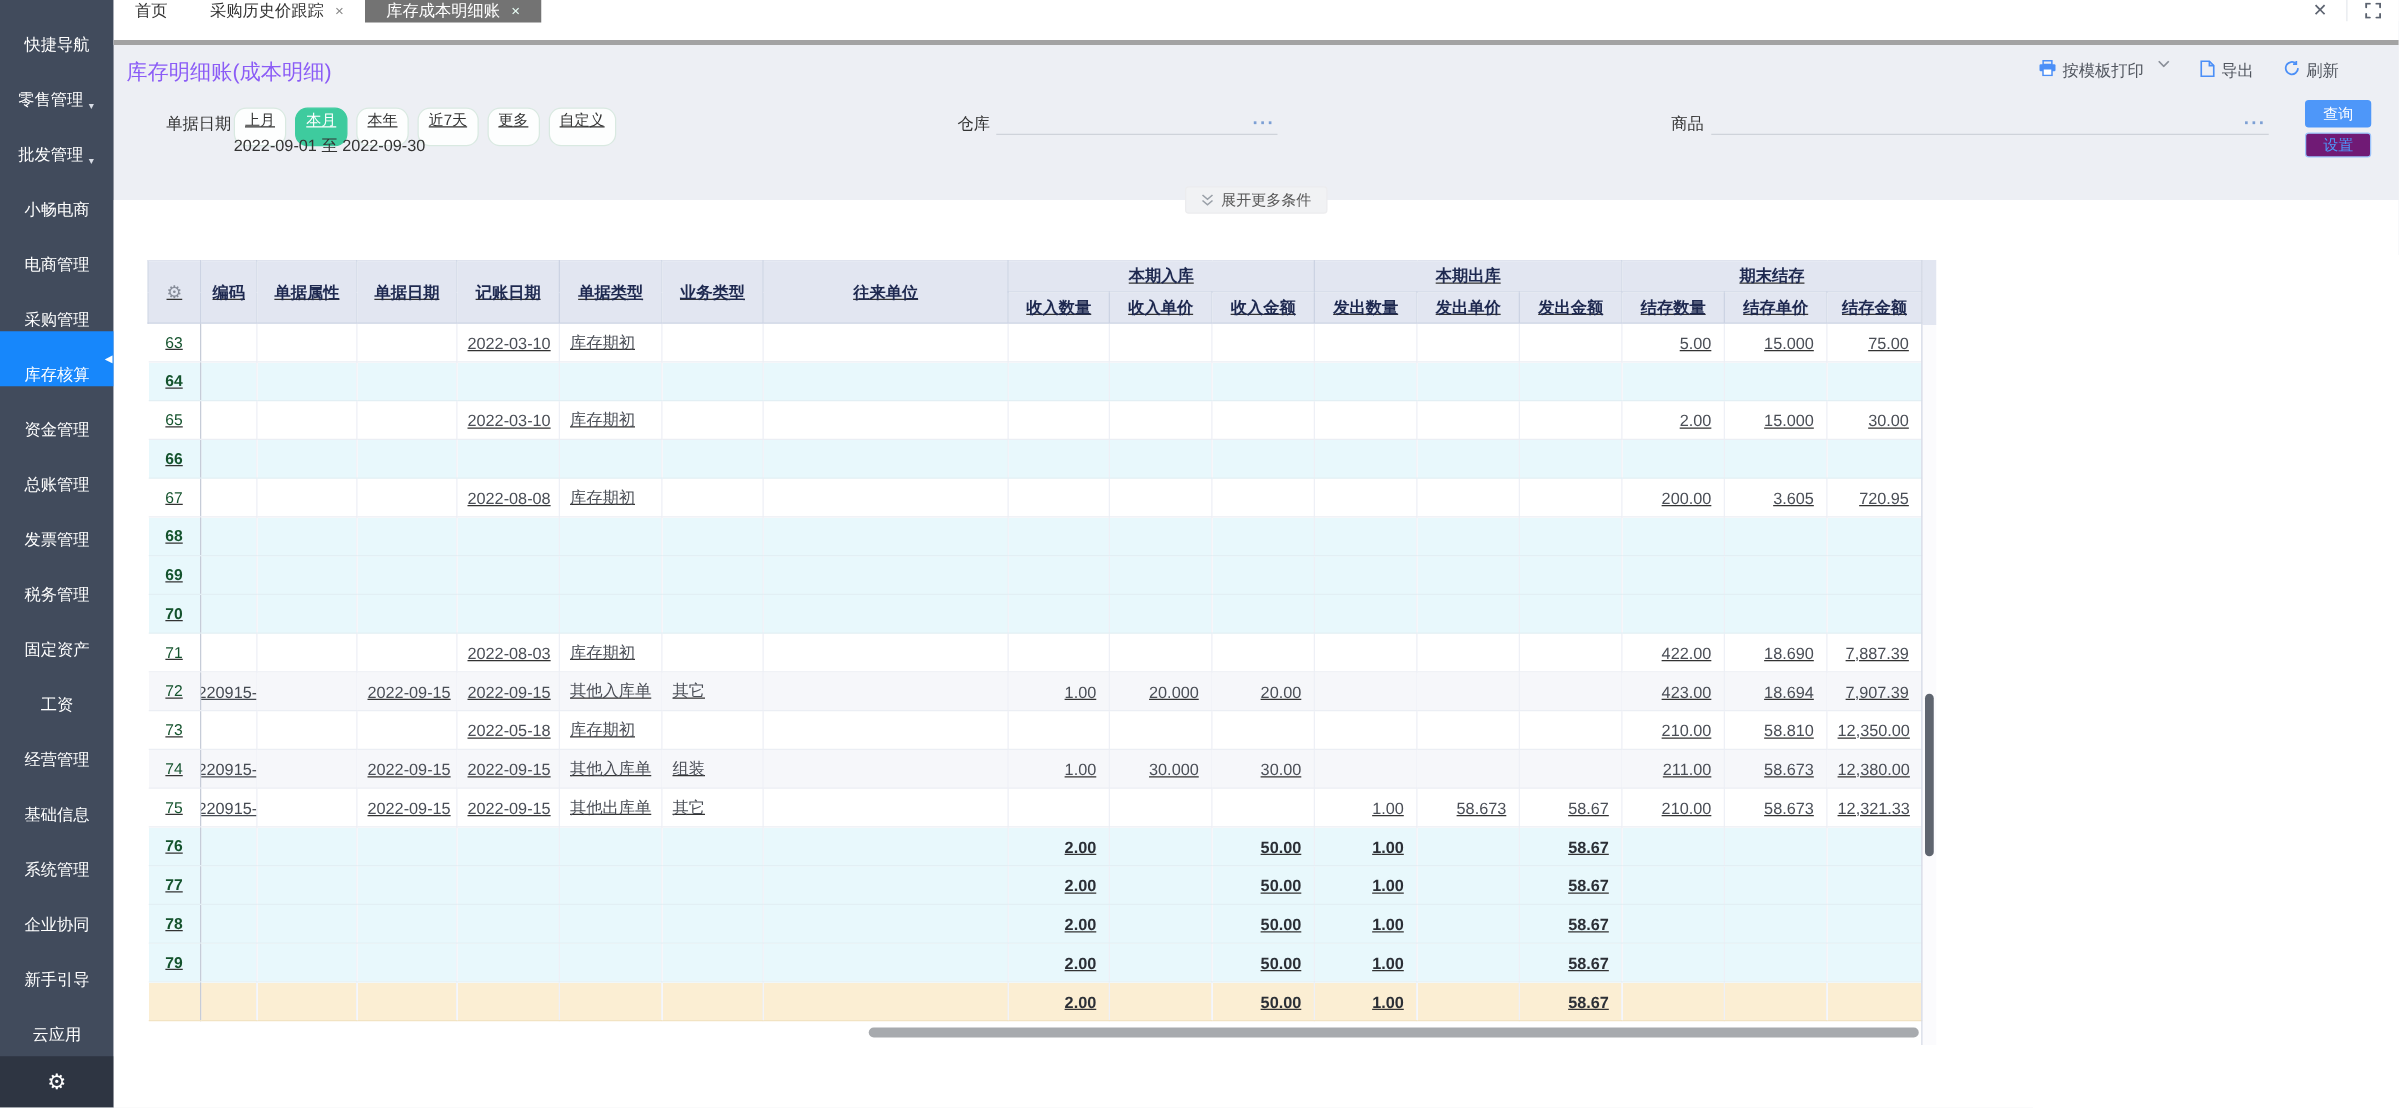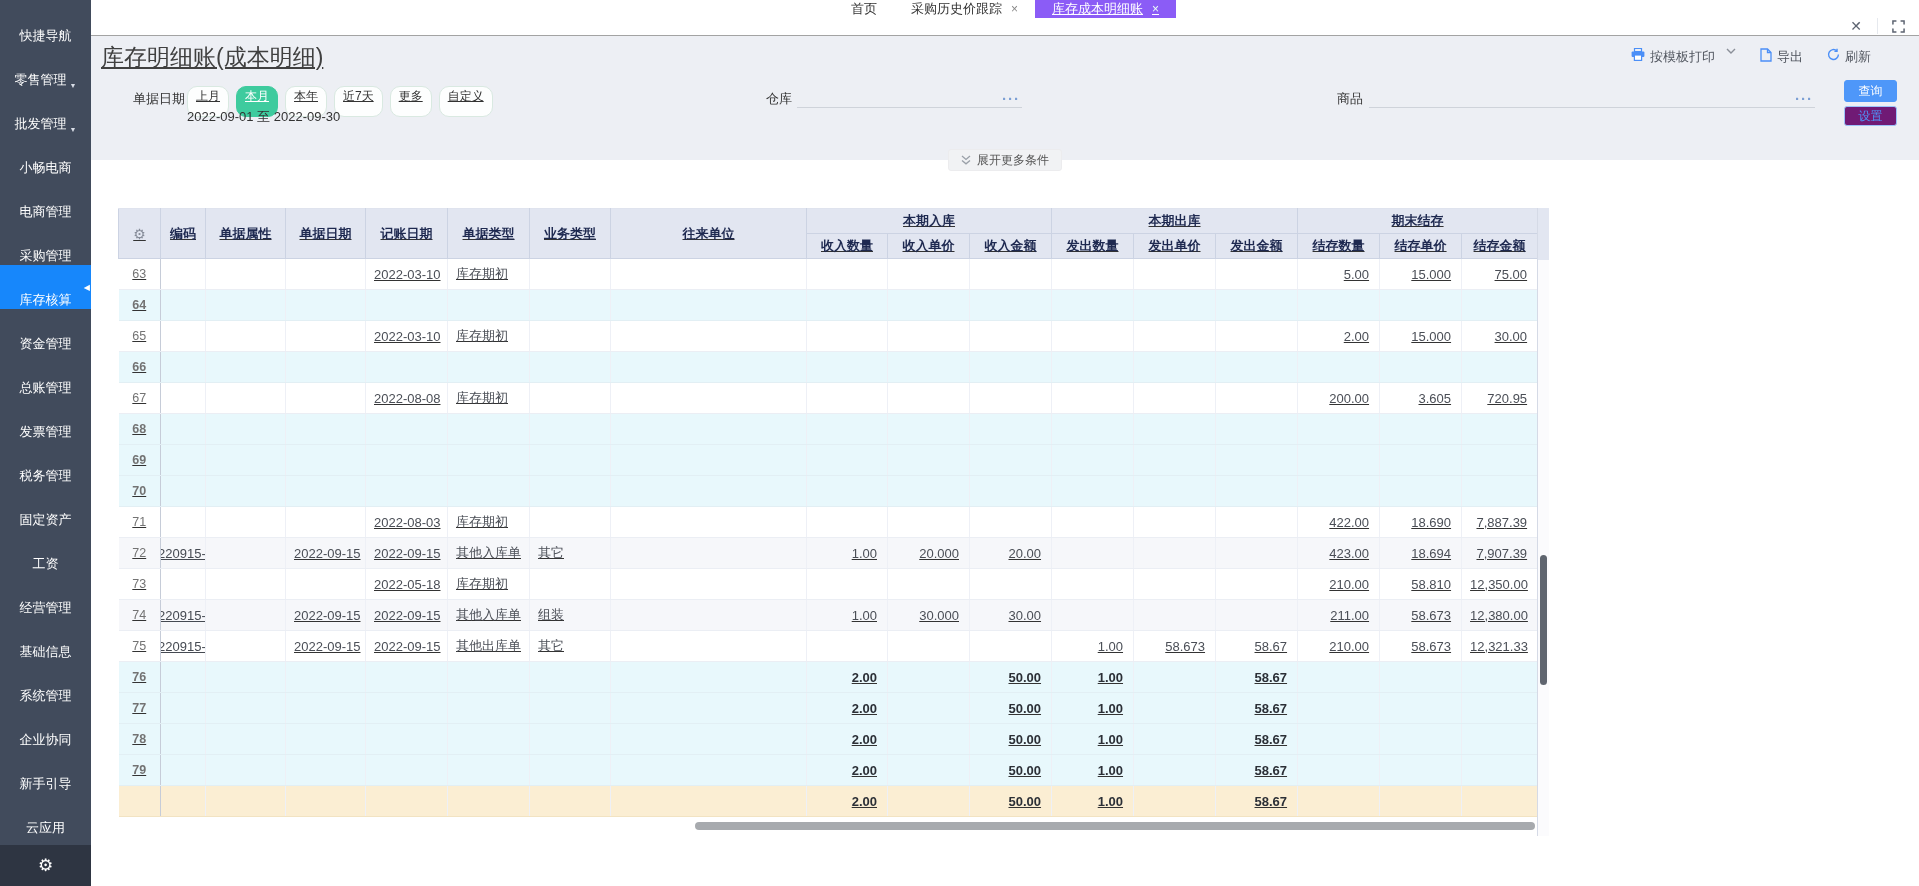--- a/index.html
+++ b/index.html
@@ -12,31 +12,31 @@
   .side-menu { flex:1; padding-top:1px; }
   .side-item { height:44px; display:flex; align-items:flex-end; justify-content:center; font-size:13px; cursor:pointer; position:relative; letter-spacing:0; white-space:nowrap; }
   .side-item .caret { font-size:7px; margin-left:3px; color:#d8dde6; }
   .side-item.active { background:#1787fb; }
   .side-item .act-arrow { position:absolute; right:1px; top:50%; transform:translateY(-50%); font-size:8px; color:#fff; }
   .side-footer { height:41px; background:#2e3542; display:flex; align-items:center; justify-content:center; font-size:17px; color:#fff; cursor:pointer; }
 
   
   .main { flex:1; min-width:0; display:flex; flex-direction:column; background:#edeff4; }
 
-  .tabbar { height:36px; background:#fff; border-bottom:1px solid #a3a3a3; display:flex; align-items:center; flex-shrink:0;flex-direction:column; }
+  .tabbar { height:36px; background:#fff; border-bottom:4px solid #a3a3a3; display:flex; align-items:flex-start; flex-shrink:0; }
   .tab { display:flex; align-items:center; padding:0 17px; font-size:13px; color:#333; cursor:pointer; }
   .tab .tab-close { margin-left:9px; font-size:12px; color:#888; }
-  .tab.active { background:#8b5cf6; color:#fff;text-decoration:underline; }
+  .tab.active { background:#737373; color:#fff; }
   .tab.active .tab-close { color:#eafff7; }
   .win-btns { margin-left:auto; display:flex; align-items:stretch; }
   .win-btn { width:42px; display:flex; align-items:center; justify-content:center; color:#5c6370; cursor:pointer; font-size:14px; background:#fff; }
   .win-btn.fs { border-left:1px solid #e6e9ee; }
 
   .title-row { height:42px; display:flex; align-items:center; padding:0 48px 0 10px; flex-shrink:0; }
-  .page-title { font-size:23px; color:#404040;text-decoration:underline; }
+  .page-title { font-size:17px; color:#8b5cf6; }
   .toolbar { margin-left:auto; display:flex; align-items:center; gap:24px; font-size:13px; color:#50555e; }
   .tool { display:flex; align-items:flex-start; gap:5px; cursor:pointer; }
   .tool svg { display:block; }
   .tool .dd { margin-left:6px; }
 
   .filter-area { position:relative; height:82px; flex-shrink:0; font-size:13px; }
   .f-label { color:#333; }
   .f-date-label { position:absolute; left:42px; top:12px; }
   .pill-row { position:absolute; left:96px; top:8px; display:flex; gap:7px; }
   .pill { height:31px; line-height:18px; padding:0 8px; border-radius:10px; border:1px solid #d9e9e1; background:#fdfefe; font-size:12px; color:#333; cursor:pointer;text-decoration:underline; }
@@ -53,21 +53,21 @@
   
   .card { position:relative; background:#fff; height:824px; flex-shrink:0;text-decoration:underline; }
   .expand-btn { position:absolute; top:-11px; left:50%; transform:translateX(-50%); height:22px; padding:0 12px; background:#f1f2f4; border:1px solid #ececee; border-radius:3px; font-size:12px; color:#555; display:flex; align-items:center; gap:6px; cursor:pointer; }
   .expand-btn svg { display:block; }
 
   .grid-wrap { position:relative; margin:48px 0 0 27px; width:1431px; }
   table.grid { border-collapse:collapse; table-layout:fixed; width:1419px; }
   .grid th { height:25px; background:#e2e6f1; color:#1e2950; font-size:13px; font-weight:bold; border:1px solid #ccd3e3; border-top:1px solid #dfe3ee; text-align:center; overflow:hidden; white-space:nowrap; }
   .grid th.th-gear { color:#868c99; font-size:14px; font-weight:normal; }
   .grid td { height:31px; font-size:13px; color:#4a4e56; border-bottom:1px solid #ebeef4; border-right:1px solid #eef0f6; overflow:hidden; white-space:nowrap; padding:0 8px; }
-  .grid td.c-num { text-align:center; color:#737373; font-size:12.5px; padding:0 2px; border-right:1px solid #c6ccd8; }
+  .grid td.c-num { text-align:center; color:#14532d; font-size:12.5px; padding:0 2px; border-right:1px solid #c6ccd8; }
   .grid td.c-r { text-align:right; padding-right:10px; }
   .grid td.col-code { padding:0 2px; }
   .code-link { color:#454a52; text-decoration:underline; cursor:pointer; display:inline-block; margin-left:-5px; }
   tr.r-stripe td { background:#f6f7fa; }
   tr.r-summary td { background:#e8f8fc; font-weight:bold; color:#2b2f36; border-bottom:1px solid #e2eff4; }
   tr.r-selected td { background:#fbeed3; font-weight:bold; color:#2b2f36; border-bottom:1px solid #f2e3c2; }
 
   .vstrip { position:absolute; top:0; right:0; width:12px; height:628px; border-left:1px solid #d5dae6; background:linear-gradient(#e2e6f1 0 52px, #fbfbfd 52px 100%); }
   .vthumb { position:absolute; left:2px; top:347px; width:7px; height:130px; background:#5f656f; border-radius:4px; cursor:pointer; }
   .hscroll { position:relative; margin:5px 0 0 27px; width:1419px; height:8px; }

